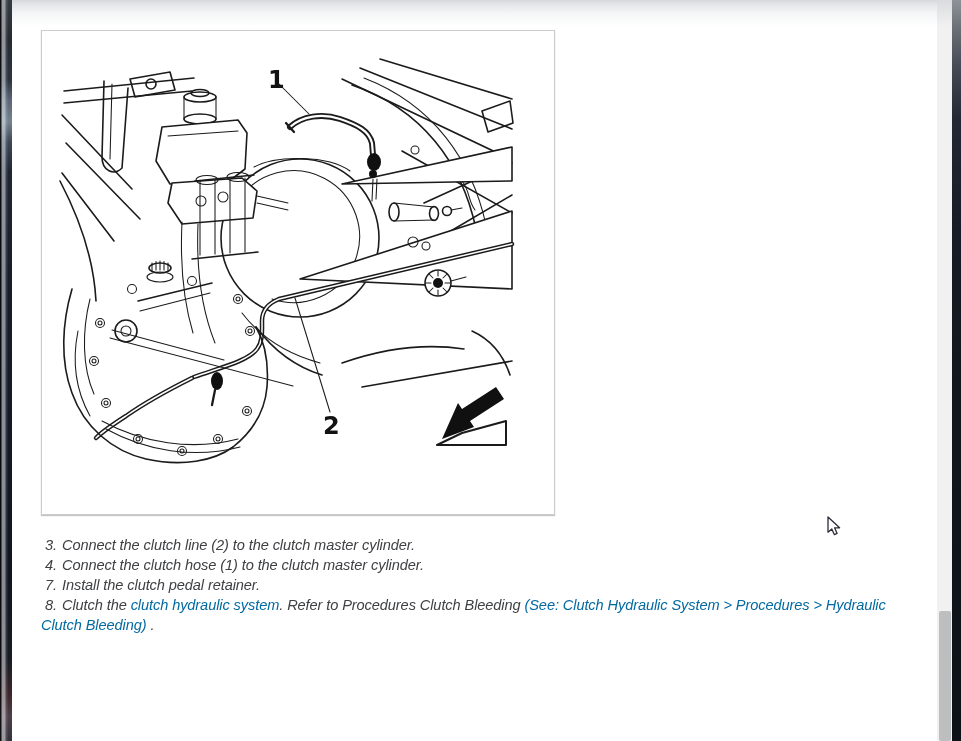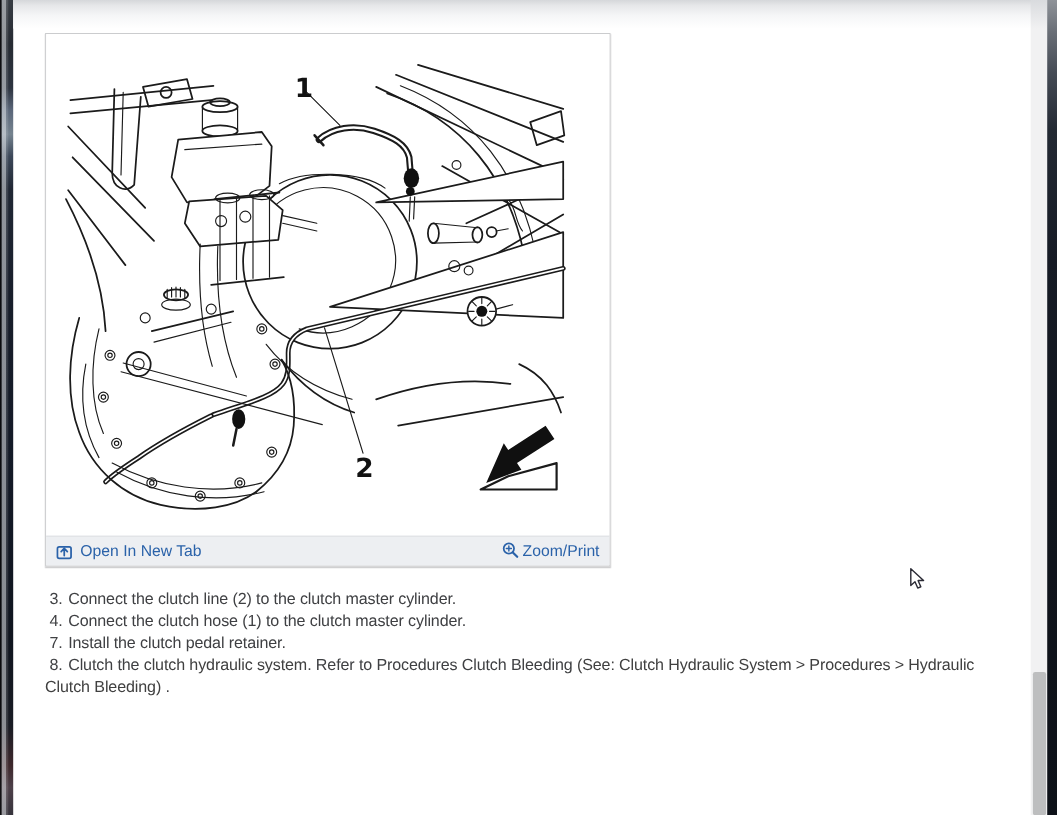--- a/index.html
+++ b/index.html
@@ -41,24 +41,24 @@
   .diagram .thin{stroke-width:1.05;}
   .diagram .thick{stroke-width:2.3;}
   .diagram .fillw{fill:#ffffff;}
   .diagram .fillb{fill:#101010;stroke:none;}
   .diagram text{fill:#121212;stroke:none;font-family:"DejaVu Sans",sans-serif;
     font-size:24px;font-weight:600;}
 
   
   .steps{position:absolute;left:41px;top:535px;width:854px;font-size:14.6px;
     line-height:20px;color:#3f4043;letter-spacing:-0.1px;}
-  .step{padding-left:4px;}
+  .step{padding-left:4px;font-style:italic;}
   .step .num{margin-right:5px;}
   .step8{padding-left:0;text-indent:4px;}
-  .inline-link{color:#404040;cursor:pointer;text-decoration:none;}
+  .inline-link{color:#0369a1;cursor:pointer;text-decoration:none;}
 
   
   .cursor{position:absolute;left:827px;top:516px;pointer-events:none;}
 </style>
 </head>
 <body>
 
 <div id="screen">
 
   <div class="edge-left"></div>
@@ -210,37 +210,20 @@
           <path class="fillb" d="M454,356 L462,368 L428,390 L432,396 L400,408 L416,372 L420,378 Z"></path>
         </g>
 
         <path class="thin" d="M236,52 L267,83"></path>
         <path class="thin" d="M288,381 L253,267"></path>
         <text x="226" y="57">1</text>
         <text x="281" y="403">2</text>
       </svg>
     </div>
 
-    <div class="fig-toolbar">
-      <a class="tb-link">
-        <svg width="15" height="15" viewBox="0 0 15 15">
-          <rect x="1.2" y="3.2" width="12.4" height="10.4" rx="1.6" fill="none" stroke="#2a62a9" stroke-width="1.6"></rect>
-          <path d="M7.4,11 L7.4,4.6 M4.6,7.4 L7.4,4.4 L10.2,7.4" fill="none" stroke="#2a62a9" stroke-width="1.6" stroke-linecap="round" stroke-linejoin="round"></path>
-        </svg>
-        <span>Open In New Tab</span>
-      </a>
-      <a class="tb-link" style="gap:3px">
-        <svg width="16" height="16" viewBox="0 0 16 16" style="margin-bottom:3px">
-          <circle cx="6.6" cy="6.6" r="4.7" fill="none" stroke="#2a62a9" stroke-width="1.6"></circle>
-          <path d="M10.2,10.2 L14.2,14.2" stroke="#2a62a9" stroke-width="2" stroke-linecap="round"></path>
-          <path d="M4.3,6.6 L8.9,6.6 M6.6,4.3 L6.6,8.9" stroke="#2a62a9" stroke-width="1.3" stroke-linecap="round"></path>
-        </svg>
-        <span>Zoom/Print</span>
-      </a>
-    </div>
   </div>
 
   <div class="steps">
     <div class="step">
       <span class="num">3.</span><span>Connect the clutch line (2) to the clutch master cylinder.</span>
     </div>
     <div class="step">
       <span class="num">4.</span><span>Connect the clutch hose (1) to the clutch master cylinder.</span>
     </div>
     <div class="step">

